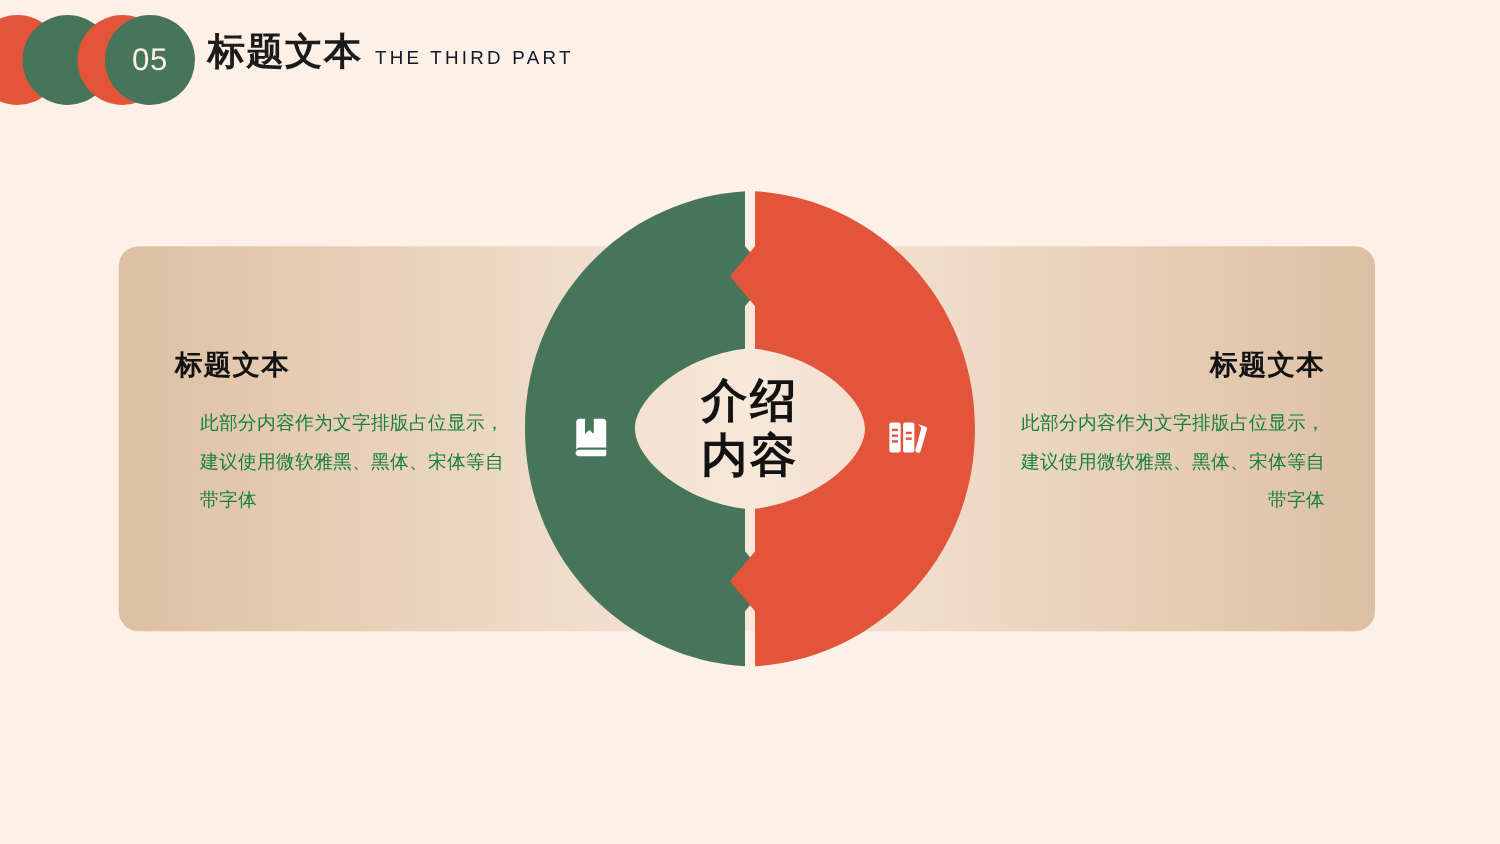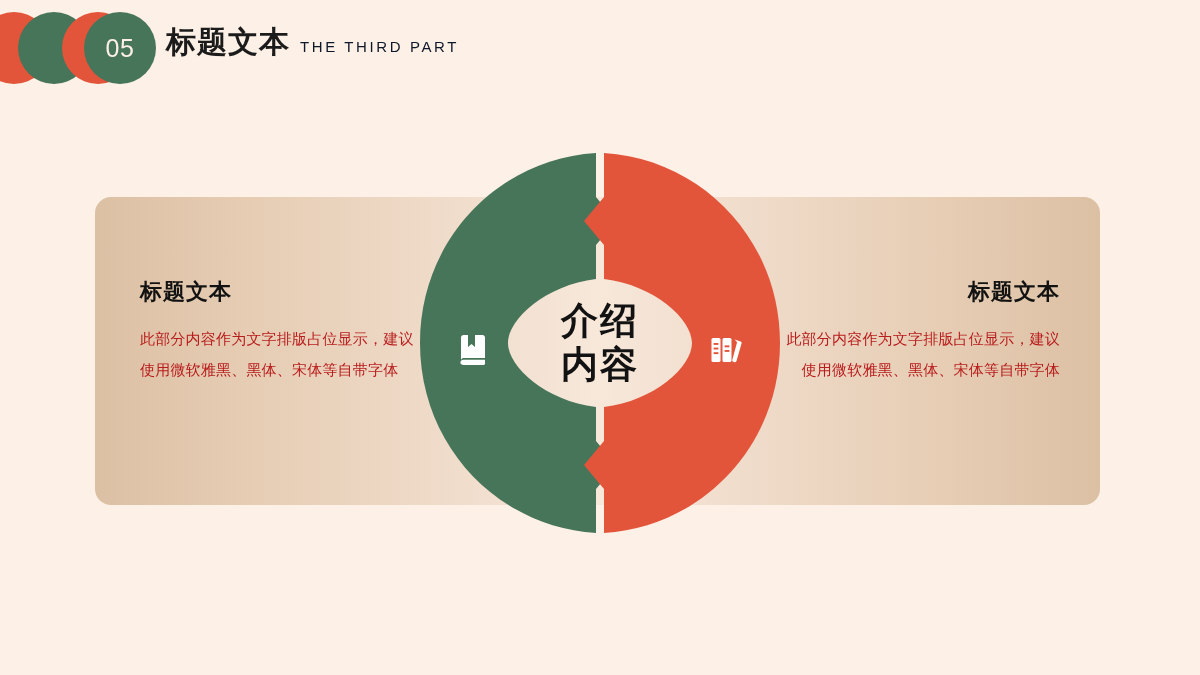--- a/index.html
+++ b/index.html
@@ -111,23 +111,24 @@
   .block-title {
     font-size: 22px;
     font-weight: bold;
     color: #121212;
     letter-spacing: 1px;
     line-height: 1;
     margin-bottom: 20px;
   }
   .block-body {
     font-size: 15px;
-    color: #b91c1c;
+    color: #15803d;
     line-height: 31px;
     letter-spacing: 0.2px;
+    margin-left: 20px;
   }
 
   
   .ring-wrap {
     position: absolute;
     left: 410px;
     top: 145px;
     width: 380px;
     height: 396px;
   }

